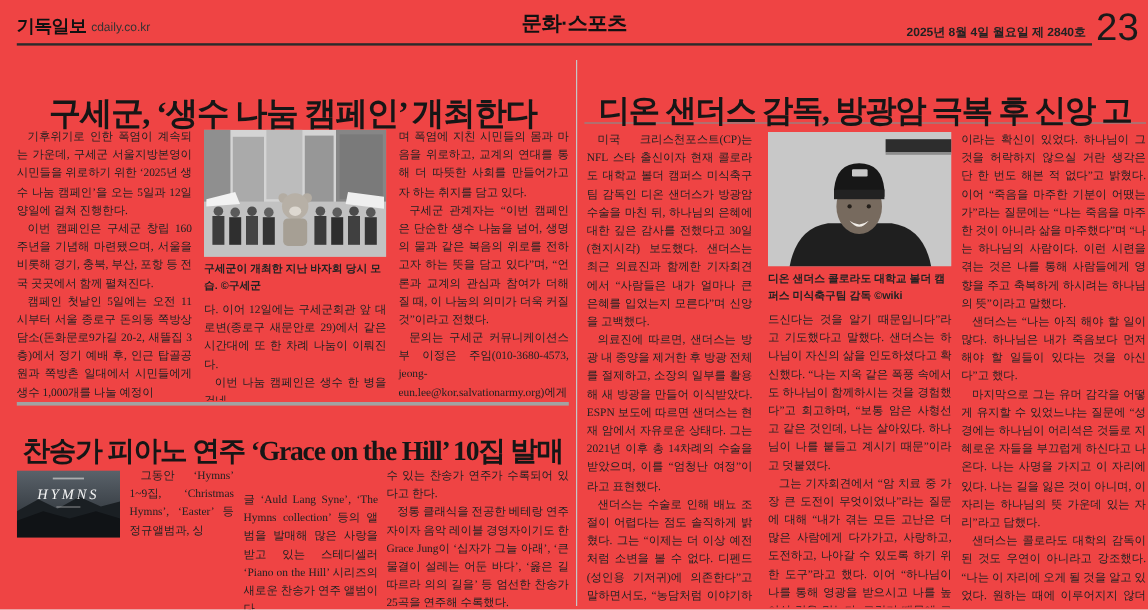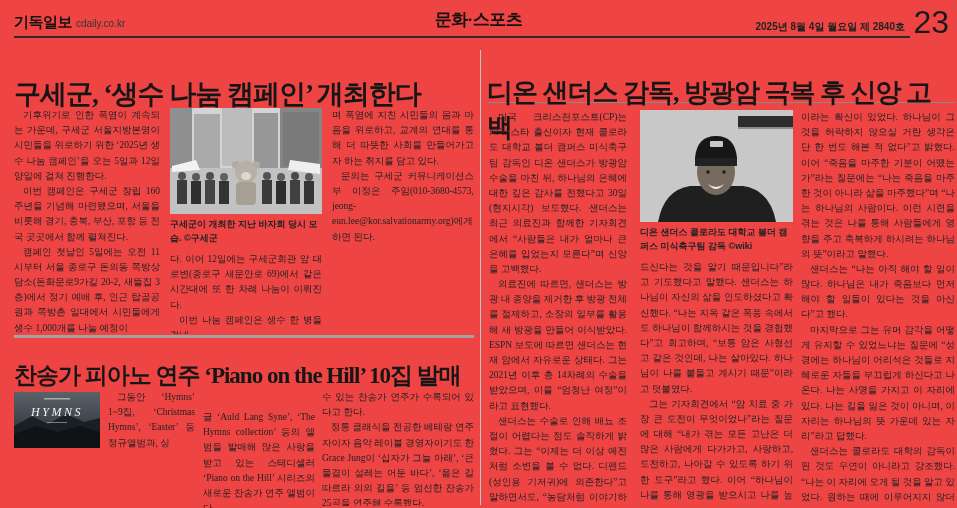--- a/index.html
+++ b/index.html
@@ -16,21 +16,21 @@
   .date-issue{position:absolute;right:52px;top:20px;font-family:"Liberation Sans","DejaVu Sans",sans-serif;
          font-size:10px;font-weight:600;color:#222;}
   .page-number{position:absolute;right:8px;top:4px;font-family:"Liberation Sans","DejaVu Sans",sans-serif;
          font-size:32px;font-weight:500;color:#1a1a1a;}
   .header-rule{position:absolute;left:14px;top:36px;width:896px;height:2px;background:#2b2b2b;}
   
   .v-divider{position:absolute;left:480px;top:50px;width:1px;height:455px;background:#c6c6c6;}
   .mid-divider{position:absolute;left:14px;top:335px;width:460px;height:3px;background:#a2a2a2;}
   .sub-rule{position:absolute;left:487px;top:102px;width:468px;height:1px;background:#8a8a8a;}
   
-  .headline{position:absolute;font-weight:700;color:#161616;letter-spacing:-1px;}
+  .headline{position:absolute;text-align:center;font-weight:700;color:#161616;letter-spacing:-1px;}
   .hl-left{left:14px;top:58px;width:460px;font-size:27px;}
   .hl-right{left:487px;top:58px;width:468px;font-size:26px;}
   .hl-bottom{left:14px;top:345px;width:460px;font-size:23px;}
   
   .col{position:absolute;overflow:hidden;}
   .a1c1{left:14px;top:108px;width:146px;height:226px;}
   .a1c2{left:170px;top:108px;width:152px;height:226px;}
   .a1c3{left:332px;top:108px;width:142px;height:226px;}
   .a2c1{left:489px;top:110px;width:138px;height:396px;}
   .a2c2{left:640px;top:110px;width:153px;height:396px;}
@@ -100,26 +100,27 @@
         <circle cx="139" cy="69" r="4" fill="#585858"></circle>
           <rect x="134" y="73" width="10" height="23" fill="#353535"></rect>
         <circle cx="66" cy="57" r="4" fill="#b3aca2"></circle>
           <circle cx="86" cy="57" r="4" fill="#b3aca2"></circle>
         <circle cx="76" cy="64" r="11" fill="#b7b0a6"></circle>
         <ellipse cx="76" cy="68" rx="5" ry="4" fill="#ddd8d0"></ellipse>
         <rect x="66" y="74" width="20" height="23" rx="4" fill="#a69f94"></rect>
       </svg>
     </figure>
     <div class="caption">구세군이 개최한 지난 바자회 당시 모습. ©구세군</div>
-    <p class="cont">다. 이어 12일에는 구세군회관 앞 대로변(종로구 새문안로 69)에서 같은 시간대에 또 한 차례 나눔이 이뤄진다.</p>
+    <p class="cont">다. 이어 12일에는 구세군회관 앞 대로변(종로구 새문안로 29)에서 같은 시간대에 또 한 차례 나눔이 이뤄진다.</p>
     <p>이번 나눔 캠페인은 생수 한 병을 건네</p>
   </div>
 
   <div class="col a1c3">
     <p class="cont">며 폭염에 지친 시민들의 몸과 마음을 위로하고, 교계의 연대를 통해 더 따뜻한 사회를 만들어가고자 하는 취지를 담고 있다.</p>
+    <p>구세군 관계자는 “이번 캠페인은 단순한 생수 나눔을 넘어, 생명의 물과 같은 복음의 위로를 전하고자 하는 뜻을 담고 있다”며, “언론과 교계의 관심과 참여가 더해질 때, 이 나눔의 의미가 더욱 커질 것”이라고 전했다.</p>
     <p>문의는 구세군 커뮤니케이션스부 이정은 주임(010-3680-4573, jeong-eun.lee@kor.salvationarmy.org)에게 하면 된다.</p>
 
   </div>
 
   <h1 class="headline hl-right">디온 샌더스 감독, 방광암 극복 후 신앙 고백</h1>
 
   <div class="col a2c1">
     <p>미국 크리스천포스트(CP)는 NFL 스타 출신이자 현재 콜로라도 대학교 볼더 캠퍼스 미식축구팀 감독인 디온 샌더스가 방광암 수술을 마친 뒤, 하나님의 은혜에 대한 깊은 감사를 전했다고 30일(현지시각) 보도했다. 샌더스는 최근 의료진과 함께한 기자회견에서 “사람들은 내가 얼마나 큰 은혜를 입었는지 모른다”며 신앙을 고백했다.</p>
     <p>의료진에 따르면, 샌더스는 방광 내 종양을 제거한 후 방광 전체를 절제하고, 소장의 일부를 활용해 새 방광을 만들어 이식받았다. ESPN 보도에 따르면 샌더스는 현재 암에서 자유로운 상태다. 그는 2021년 이후 총 14차례의 수술을 받았으며, 이를 “엄청난 여정”이라고 표현했다.</p>
     <p>샌더스는 수술로 인해 배뇨 조절이 어렵다는 점도 솔직하게 밝혔다. 그는 “이제는 더 이상 예전처럼 소변을 볼 수 없다. 디펜드(성인용 기저귀)에 의존한다”고 말하면서도, “농담처럼 이야기하지만 이건 현실”이라며 같은 상황에 처한 사람들에게 용기를 주고 싶다고 했다.</p>
@@ -150,21 +151,21 @@
   </div>
 
   <div class="col a2c3">
     <p class="cont">이라는 확신이 있었다. 하나님이 그것을 허락하지 않으실 거란 생각은 단 한 번도 해본 적 없다”고 밝혔다. 이어 “죽음을 마주한 기분이 어땠는가”라는 질문에는 “나는 죽음을 마주한 것이 아니라 삶을 마주했다”며 “나는 하나님의 사람이다. 이런 시련을 겪는 것은 나를 통해 사람들에게 영향을 주고 축복하게 하시려는 하나님의 뜻”이라고 말했다.</p>
     <p>샌더스는 “나는 아직 해야 할 일이 많다. 하나님은 내가 죽음보다 먼저 해야 할 일들이 있다는 것을 아신다”고 했다.</p>
     <p>마지막으로 그는 유머 감각을 어떻게 유지할 수 있었느냐는 질문에 “성경에는 하나님이 어리석은 것들로 지혜로운 자들을 부끄럽게 하신다고 나온다. 나는 사명을 가지고 이 자리에 있다. 나는 길을 잃은 것이 아니며, 이 자리는 하나님의 뜻 가운데 있는 자리”라고 답했다.</p>
     <p>샌더스는 콜로라도 대학의 감독이 된 것도 우연이 아니라고 강조했다. “나는 이 자리에 오게 될 것을 알고 있었다. 원하는 때에 이루어지지 않더라도, 결국은 하나님의 시간표대로 이루어진다. 하나님이 나를 이곳에 심으신 것”이라고 말했다. 이어 “이 아이들을 코치할 수 있도록 나를 택하신 하나님께 감사드린다”고 전했다.</p>
 
   </div>
 
-  <h1 class="headline hl-bottom">찬송가 피아노 연주 ‘Piano on the Hill’ 10집 발매</h1>
+  <h1 class="headline hl-bottom">찬송가 피아노 연주 ‘Grace on the Hill’ 10집 발매</h1>
 
   <div class="col a3c1">
     <figure class="album">
       <svg width="86" height="56" viewBox="0 0 86 56">
         <defs>
           <linearGradient id="sky" x1="0" y1="0" x2="0" y2="1">
             <stop offset="0" stop-color="#5a626a"></stop>
               <stop offset="1" stop-color="#23282d"></stop>
           </linearGradient>
         </defs>

